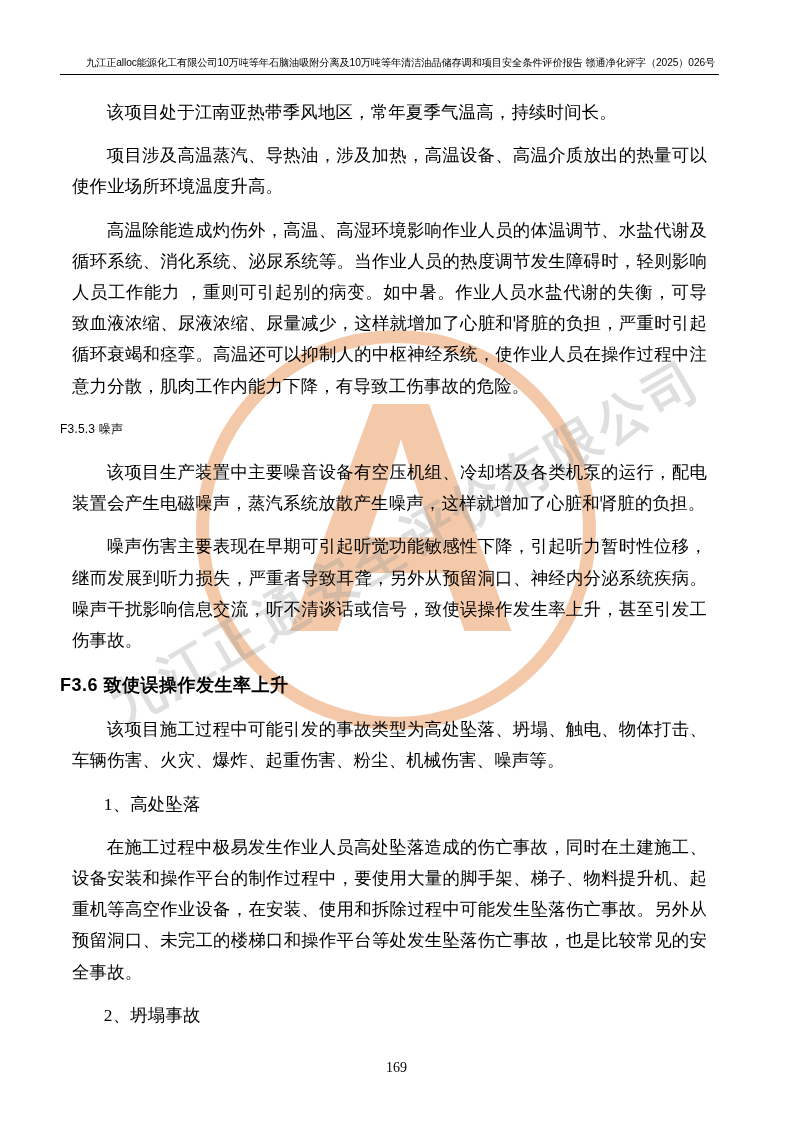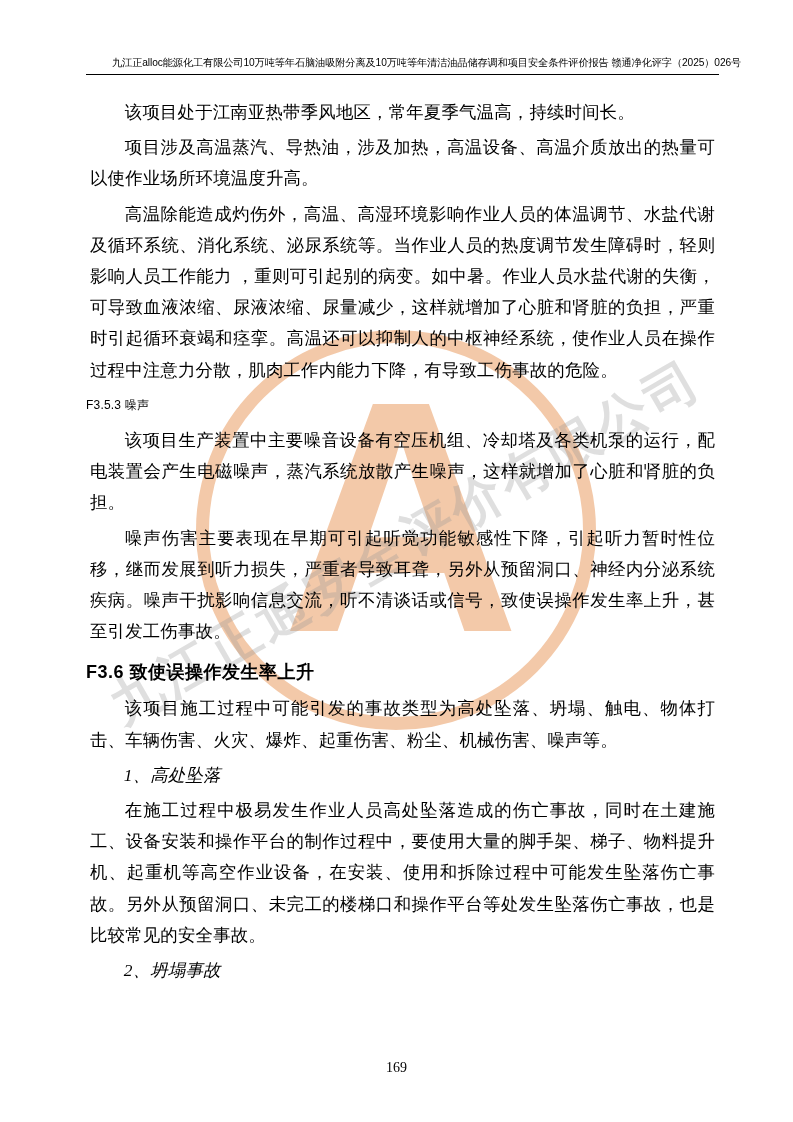--- a/index.html
+++ b/index.html
@@ -66,21 +66,21 @@
     letter-spacing: 4px;
   }
 
   
   .page {
     position: relative;
     z-index: 2;
     width: 793px;
     height: 1102px;
     box-sizing: border-box;
-    padding: 56px 74px 0 86px;
+    padding: 56px 74px 0 60px;
   }
 
   
   .header {
     font-family: "Liberation Sans", sans-serif;
     font-size: 10.2px;
     line-height: 14px;
     color: #000;
     letter-spacing: -0.1px;
     white-space: nowrap;
@@ -94,44 +94,43 @@
 
   
   .content {
     font-size: 17.4px;
     line-height: 31.2px;
     text-align: justify;
     text-justify: inter-ideograph;
     letter-spacing: 0.2px;
   }
   p.para {
-    margin: 4px;
+    margin: 12px;
     text-indent: 2em;
   }
   h3.sec-head {
     margin: 4px 0 0 0;
     font-size: 12px;
     line-height: 31.2px;
     font-weight: normal;
     font-family: "Liberation Sans", sans-serif;
     letter-spacing: 0.2px;
   }
   h2.sec-head-major {
     margin: 8px 0 2px 0;
     font-size: 18px;
     line-height: 34px;
     font-weight: bold;
     font-family: "Liberation Sans", sans-serif;
     text-indent: 0;
     letter-spacing: 0.5px;
   }
   p.list-item {
-    margin: 3px;
+    margin: 9px;
     text-indent: 2em;
-    font-style: italic;
   }
 
   
   .footer {
     position: absolute;
     left: 0;
     bottom: 46px;
     width: 793px;
     text-align: center;
     font-family: "Liberation Serif", serif;

